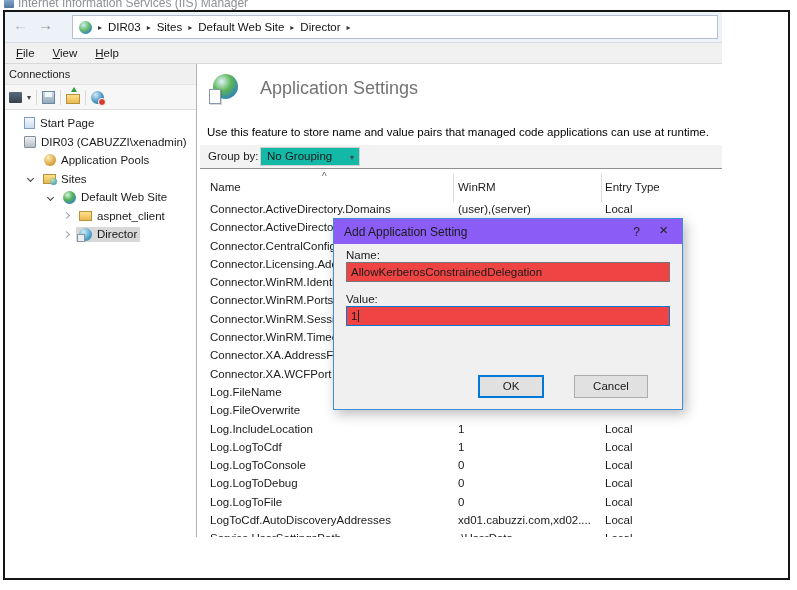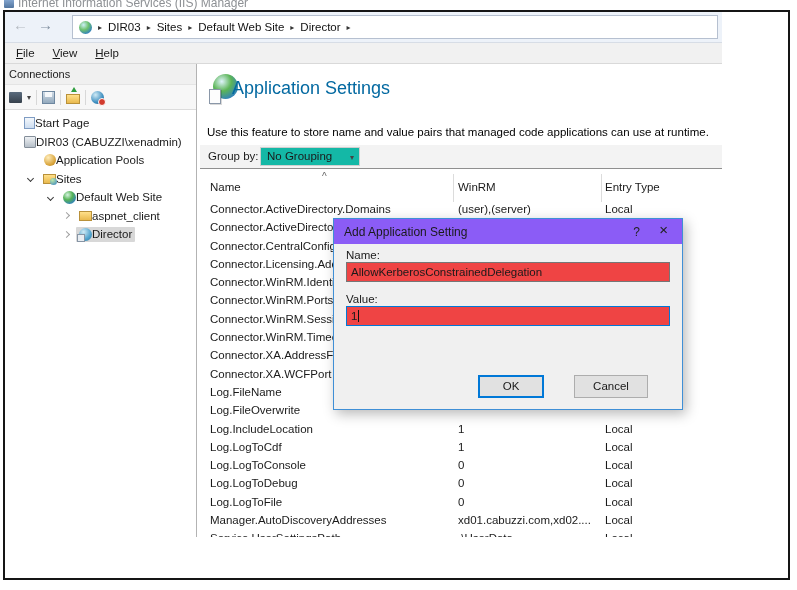--- a/index.html
+++ b/index.html
@@ -36,42 +36,42 @@
   .tb-create-connection-icon{width:13px;height:11px;background:linear-gradient(#5a6b7d,#37414c);border-radius:1px}
   .tb-save-connections-icon{width:13px;height:13px;background:linear-gradient(#cfdbe6,#93a9bd);border:1px solid #6e87a0;position:relative}
   .tb-save-connections-icon::before{content:"";position:absolute;left:2px;top:0;width:7px;height:5px;background:#f4f7fa}
   .tb-up-folder-icon{width:14px;height:10px;background:linear-gradient(#ffe08a,#e9b94e);border:1px solid #b9913a;position:relative;margin-top:3px}
   .tb-up-folder-icon::after{content:"";position:absolute;left:4px;top:-8px;border-left:3px solid transparent;border-right:3px solid transparent;border-bottom:5px solid #2e9e3e}
   .tb-disconnect-icon{width:13px;height:13px;border-radius:50%;background:radial-gradient(circle at 35% 30%,#cfeaf5,#3f8fc0 60%,#1f5e8c);position:relative}
   .tb-disconnect-icon::after{content:"";position:absolute;right:-2px;bottom:-2px;width:6px;height:6px;border-radius:50%;background:#d23b2e;border:1px solid #fff}
 
   .tree{position:absolute;left:0;top:50px;width:191px}
   .tree-row{height:18.5px;display:flex;align-items:center;white-space:nowrap}
-  .node{display:inline-flex;align-items:center;padding:1px 3px;border-radius:1px}
+  .node{display:inline-flex;align-items:center;gap:5px;padding:1px 3px;border-radius:1px}
   .node.sel{background:#d8d8d8}
   .tlab{font-size:11.5px}
   .chev{width:5px;height:5px;border-right:1.2px solid #a0a0a0;border-bottom:1.2px solid #a0a0a0;margin-right:7px;flex:0 0 auto}
   .chev.right{transform:rotate(-45deg)}
   .chev.down{transform:rotate(45deg);border-color:#3a3a3a}
   .ti{flex:0 0 auto}
   .ti-start-page{width:11px;height:12px;background:linear-gradient(#f4f8fc,#cdddf0);border:1px solid #7f9cc3}
   .ti-server{width:12px;height:12px;background:linear-gradient(#eef1f4,#b6bfc8);border:1px solid #848e99;border-radius:1px}
   .ti-app-pools{width:12px;height:12px;border-radius:50%;background:radial-gradient(circle at 35% 30%,#ffedbb,#d8a33a 65%,#aa7d22)}
   .ti-sites{width:13px;height:10px;background:linear-gradient(#ffe08a,#e9b94e);border:1px solid #b9913a;position:relative}
   .ti-sites::after{content:"";position:absolute;right:-2px;bottom:-2px;width:7px;height:7px;border-radius:50%;background:radial-gradient(circle at 35% 30%,#bfe9a8,#2f7fc1)}
   .ti-site{width:13px;height:13px;border-radius:50%;background:radial-gradient(circle at 35% 30%,#d5f3e0,#57b357 40%,#2f7fc1 80%)}
   .ti-folder{width:13px;height:10px;background:linear-gradient(#ffe08a,#e9b94e);border:1px solid #b9913a}
   .ti-application{width:13px;height:13px;border-radius:50%;background:radial-gradient(circle at 35% 30%,#cfeaf5,#4fa3cd 60%,#2c739e);position:relative}
   .ti-application::after{content:"";position:absolute;left:-2px;bottom:-1px;width:6px;height:6px;background:#e8edf2;border:1px solid #8795a5}
 
   .main{position:absolute;left:195px;top:52px;width:522px;height:473px;background:#fff}
   .fico{position:absolute;left:10px;top:10px;width:28px;height:28px}
   .fico .globe{position:absolute;left:3px;top:0;width:25px;height:25px;border-radius:50%;background:radial-gradient(circle at 35% 30%,#dff4fb,#5cb557 40%,#2f7fc1 80%,#1c5d94)}
   .fico .page{position:absolute;left:-1px;bottom:-2px;width:12px;height:15px;background:#fdfdfd;border:1px solid #8a97a8;box-shadow:1px 1px 0 rgba(0,0,0,.15)}
-  .ftitle{position:absolute;left:32px;top:14px;font-size:18px;color:#0369a1}
+  .ftitle{position:absolute;left:60px;top:14px;font-size:18px;color:#737373}
   .fdesc{position:absolute;left:7px;top:62px;font-size:11.5px;color:#000;white-space:nowrap}
   .groupbar{position:absolute;left:0;top:81px;width:522px;height:24px;background:#f3f3f3;border-bottom:1px solid #8f8f8f}
   .gblabel{position:absolute;left:8px;top:5px}
   .gbdrop{position:absolute;left:60px;top:2px;width:100px;height:19px;background:#14b8a6;border:1px solid #d0d0d0;padding:2px 0 0 6px}
   .gbarrow{position:absolute;right:5px;top:5px;font-size:8px;color:#444}
   .sortcaret{position:absolute;left:122px;top:107px;font-size:10px;color:#666}
   .hname{position:absolute;left:10px;top:117px}
   .hvalue{position:absolute;left:258px;top:117px}
   .hentry{position:absolute;left:405px;top:117px}
   .hsep1{position:absolute;left:253px;top:110px;height:28px;border-left:1px solid #dcdcdc}
@@ -301,21 +301,21 @@
           <span class="cell c0">Log.LogToDebug</span>
           <span class="cell c1">0</span>
           <span class="cell c2">Local</span>
         </div>
         <div class="trow">
           <span class="cell c0">Log.LogToFile</span>
           <span class="cell c1">0</span>
           <span class="cell c2">Local</span>
         </div>
         <div class="trow">
-          <span class="cell c0">Manager.AutoDiscoveryAddresses</span>
+          <span class="cell c0">LogToCdf.AutoDiscoveryAddresses</span>
           <span class="cell c1">xd01.cabuzzi.com,xd02....</span>
           <span class="cell c2">Local</span>
         </div>
         <div class="trow">
           <span class="cell c0">Service.UserSettingsPath</span>
           <span class="cell c1">.\UserData</span>
           <span class="cell c2">Local</span>
         </div>
       </div>
   </div>

